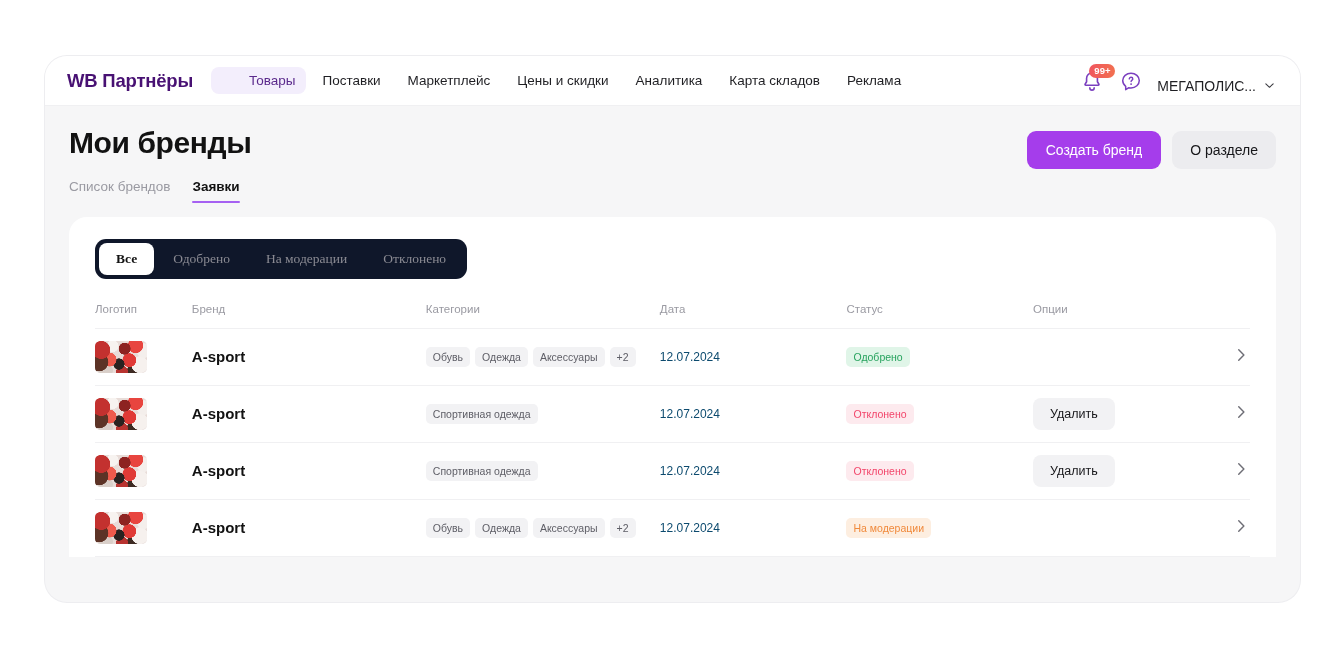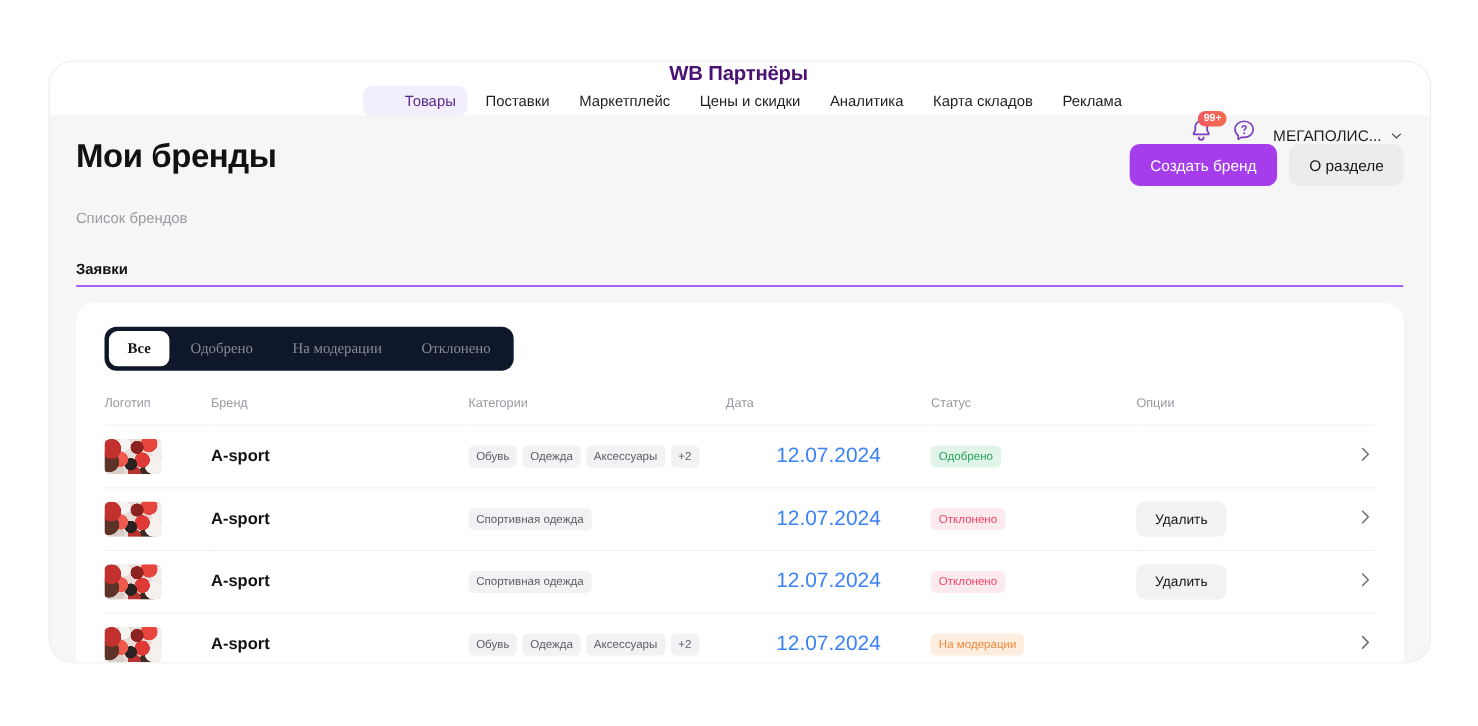--- a/index.html
+++ b/index.html
@@ -25,21 +25,20 @@
   }
 
   
   #topbar {
     height: 50px;
     background: #ffffff;
     display: flex;
     align-items: center;
     padding: 0 24px 0 22px;
     border-bottom: 1px solid #f0f0f2;
-    flex-direction: column;
   }
   #brand-logo {
     font-size: 18.5px;
     font-weight: bold;
     color: #481173;
     letter-spacing: -0.2px;
     white-space: nowrap;
   }
   #nav-items {
     display: flex;
@@ -132,22 +131,21 @@
     border-radius: 9px;
     padding: 11px 18px;
     cursor: pointer;
     font-family: inherit;
     white-space: nowrap;
   }
 
   #page-tabs {
     display: flex;
     gap: 22px;
-    margin-top: 22px;
-    flex-direction: column;
+    margin-top: 10px;
   }
   .page-tab {
     font-size: 13.5px;
     color: #9a9aa2;
     padding-bottom: 9px;
     cursor: pointer;
     position: relative;
     white-space: nowrap;
   }
   .page-tab.active {
@@ -252,21 +250,21 @@
   .cat-tags { display: flex; align-items: center; gap: 5px; flex-wrap: nowrap; }
   .cat-tag {
     background: #f2f2f4;
     color: #5e5e66;
     font-size: 10.5px;
     border-radius: 5px;
     padding: 4px 7px;
     white-space: nowrap;
   }
 
-  .date-cell { font-size: 19px; color: #3b82f6; text-align: center; }
+  .date-cell { font-size: 12px; color: #0c4a6e; }
 
   .status-badge {
     display: inline-block;
     font-size: 10.5px;
     border-radius: 5px;
     padding: 4px 7px;
     white-space: nowrap;
   }
   .status-approved  { background: #e0f5e8; color: #27a35e; }
   .status-rejected  { background: #fdeaee; color: #f2456a; }

